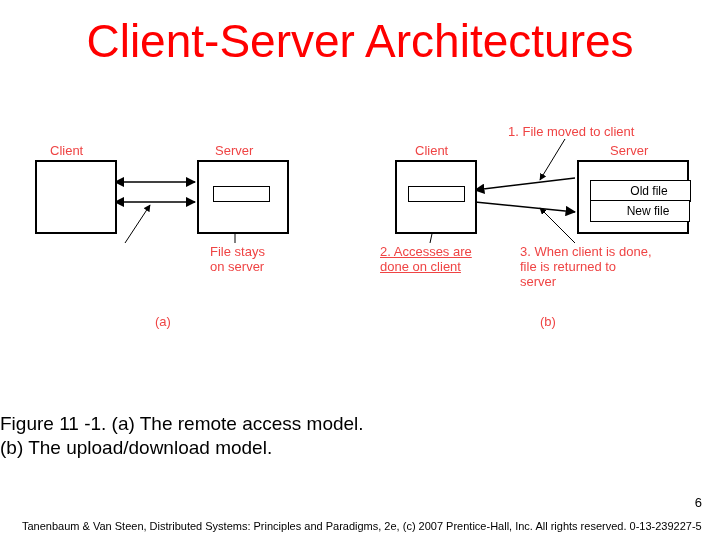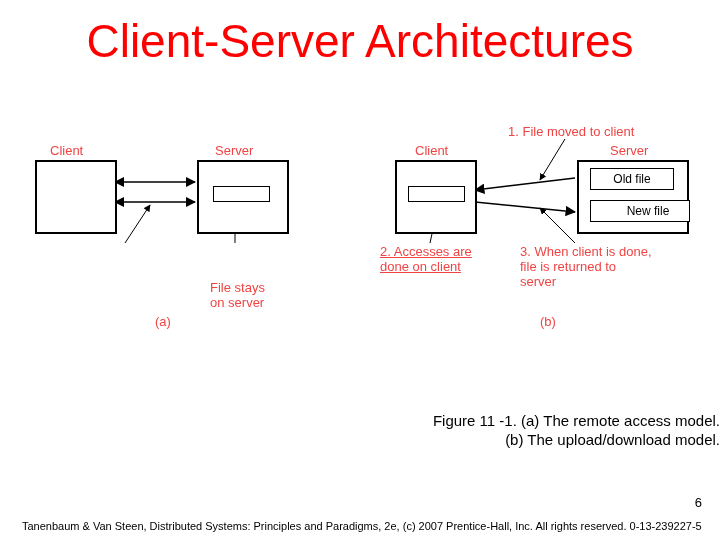--- a/index.html
+++ b/index.html
@@ -51,22 +51,22 @@
     top: 0;
     width: 680px;
     height: 230px;
     overflow: visible;
   }
   .caption {
     position: absolute;
     top: 412px;
     left: 0;
     right: 0;
-    text-align: right;
-    font-size: 15px;
+    text-align: left;
+    font-size: 19px;
     line-height: 1.25;
   }
   .pagenum {
     position: absolute;
     right: 18px;
     bottom: 30px;
     font-size: 13px;
   }
   .footer {
     position: absolute;
@@ -107,33 +107,33 @@
     <line x1="555" y1="123" x2="520" y2="88" stroke="#000" stroke-width="1" marker-end="url(#ah)"></line>
   </svg>
 
   <div class="lbl" style="left:30px; top:24px;">Client</div>
   <div class="box" style="left:15px; top:40px; width:78px; height:70px;"></div>
 
   <div class="lbl" style="left:195px; top:24px;">Server</div>
   <div class="box" style="left:177px; top:40px; width:88px; height:70px;"></div>
   <div class="innerbox" style="left:193px; top:66px; width:55px; height:14px;"></div>
 
-  <div class="lbl" style="left:190px; top:125px; white-space:pre;margin-top:36px;">File stays
+  <div class="lbl" style="left:190px; top:125px; white-space:pre;">File stays
 on server</div>
   <div class="lbl" style="left:135px; top:195px;">(a)</div>
 
   <div class="lbl" style="left:488px; top:5px;">1. File moved to client</div>
 
   <div class="lbl" style="left:395px; top:24px;">Client</div>
   <div class="box" style="left:375px; top:40px; width:78px; height:70px;"></div>
   <div class="innerbox" style="left:388px; top:66px; width:55px; height:14px;"></div>
 
   <div class="lbl" style="left:590px; top:24px;">Server</div>
   <div class="box" style="left:557px; top:40px; width:108px; height:70px;"></div>
-  <div class="innerbox" style="left:570px; top:48px; width:82px; height:20px; text-align:center; font-size:12px; line-height:20px;">Old file</div>
+  <div class="innerbox" style="left:570px; top:60px; width:82px; height:20px; text-align:center; font-size:12px; line-height:20px;padding-left:17px;">Old file</div>
   <div class="innerbox" style="left:570px; top:80px; width:82px; height:20px; text-align:center; font-size:12px; line-height:20px;padding-left:16px;">New file</div>
 
   <div class="lbl" style="left:360px; top:125px; white-space:pre;text-decoration:underline;">2. Accesses are
 done on client</div>
   <div class="lbl" style="left:500px; top:125px; white-space:pre;">3. When client is done,
 file is returned to
 server</div>
   <div class="lbl" style="left:520px; top:195px;">(b)</div>
 
 </div>

